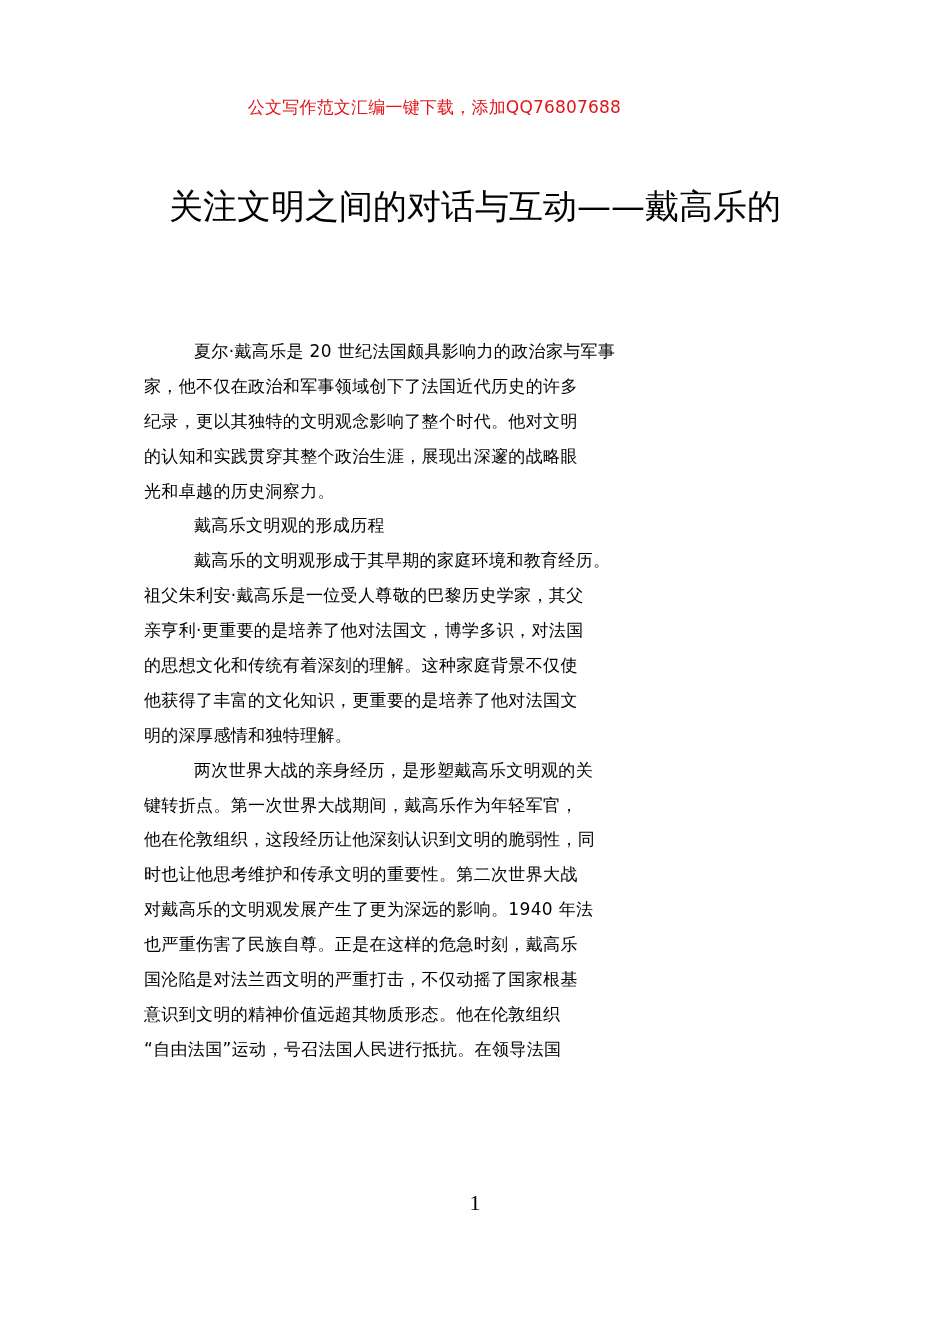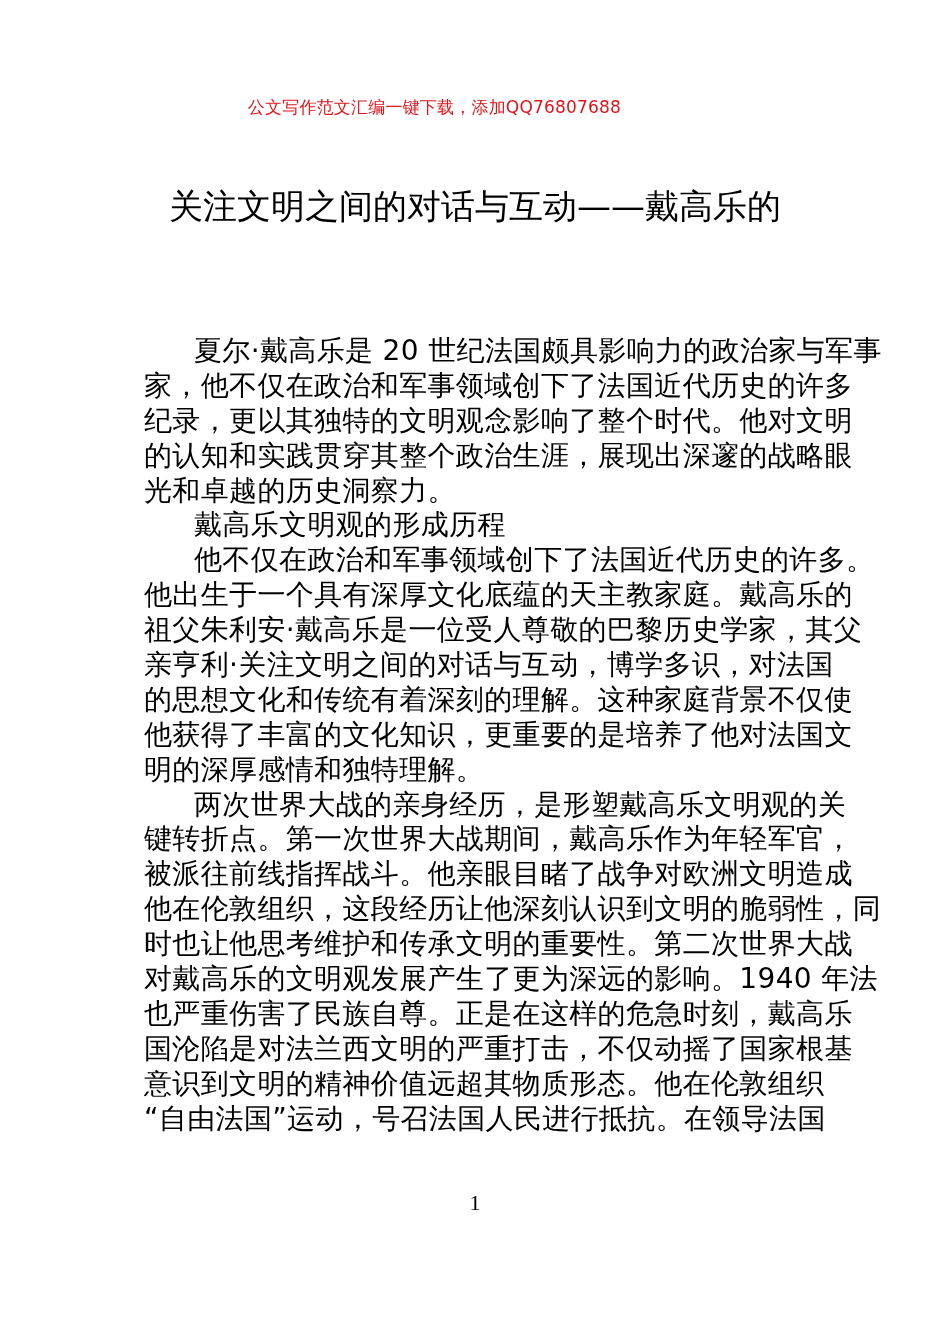--- a/index.html
+++ b/index.html
@@ -4,21 +4,21 @@
 <style>
   html, body { margin: 0; padding: 0; background: #ffffff; }
   body { width: 950px; height: 1344px; position: relative; overflow: hidden;
          font-family: "DejaVu Sans", "Liberation Sans", sans-serif; color: #000; }
   .header-note { position: absolute; top: 96px; left: 0; width: 869px; text-align: center;
          color: #e0151b; font-size: 17px; letter-spacing: 0.2px; }
   .title { position: absolute; top: 168px; left: 0; width: 950px; text-align: center;
          font-size: 34px; line-height: 76px; color: #000; }
   .title .line { display: block; white-space: nowrap; }
   .body { position: absolute; top: 334px; left: 144px; width: 672px; }
-  .line { display: block; white-space: nowrap; font-size: 28px; line-height: 34.9px; height: 34.9px;
+  .line { display: block; white-space: nowrap; font-size: 17px; line-height: 34.9px; height: 34.9px;
           letter-spacing: 0.35px; }
   .indent { padding-left: 50px; }
   .page-num { position: absolute; top: 1190px; left: 0; width: 950px; text-align: center;
          font-family: "Liberation Serif", "DejaVu Serif", serif; font-size: 22px; }
 </style>
 </head>
 <body>
 
 <div class="header-note">公文写作范文汇编一键下载，添加QQ76807688</div>
 
@@ -26,30 +26,28 @@
   <span class="line" style="font-size:34px;line-height:76px;height:76px;letter-spacing:0">关注文明之间的对话与互动——戴高乐的</span>
 </div>
 
 <div class="body">
   <span class="line indent">夏尔·戴高乐是 20 世纪法国颇具影响力的政治家与军事</span>
   <span class="line">家，他不仅在政治和军事领域创下了法国近代历史的许多</span>
   <span class="line">纪录，更以其独特的文明观念影响了整个时代。他对文明</span>
   <span class="line">的认知和实践贯穿其整个政治生涯，展现出深邃的战略眼</span>
   <span class="line">光和卓越的历史洞察力。</span>
   <span class="line indent">戴高乐文明观的形成历程</span>
-  <span class="line indent">他不仅在政治和军事领域创下了法国近代历史的许多。</span>
-  <span class="line">他出生于一个具有深厚文化底蕴的天主教家庭。戴高乐的</span>
+  <span class="line indent">戴高乐的文明观形成于其早期的家庭环境和教育经历。</span>
   <span class="line">祖父朱利安·戴高乐是一位受人尊敬的巴黎历史学家，其父</span>
-  <span class="line">亲亨利·关注文明之间的对话与互动，博学多识，对法国</span>
+  <span class="line">亲亨利·更重要的是培养了他对法国文，博学多识，对法国</span>
   <span class="line">的思想文化和传统有着深刻的理解。这种家庭背景不仅使</span>
   <span class="line">他获得了丰富的文化知识，更重要的是培养了他对法国文</span>
   <span class="line">明的深厚感情和独特理解。</span>
   <span class="line indent">两次世界大战的亲身经历，是形塑戴高乐文明观的关</span>
   <span class="line">键转折点。第一次世界大战期间，戴高乐作为年轻军官，</span>
-  <span class="line">被派往前线指挥战斗。他亲眼目睹了战争对欧洲文明造成</span>
   <span class="line">他在伦敦组织，这段经历让他深刻认识到文明的脆弱性，同</span>
   <span class="line">时也让他思考维护和传承文明的重要性。第二次世界大战</span>
   <span class="line">对戴高乐的文明观发展产生了更为深远的影响。1940 年法</span>
   <span class="line">也严重伤害了民族自尊。正是在这样的危急时刻，戴高乐</span>
   <span class="line">国沦陷是对法兰西文明的严重打击，不仅动摇了国家根基</span>
   <span class="line">意识到文明的精神价值远超其物质形态。他在伦敦组织</span>
   <span class="line">“自由法国”运动，号召法国人民进行抵抗。在领导法国</span>
 </div>
 
 <div class="page-num">1</div>

